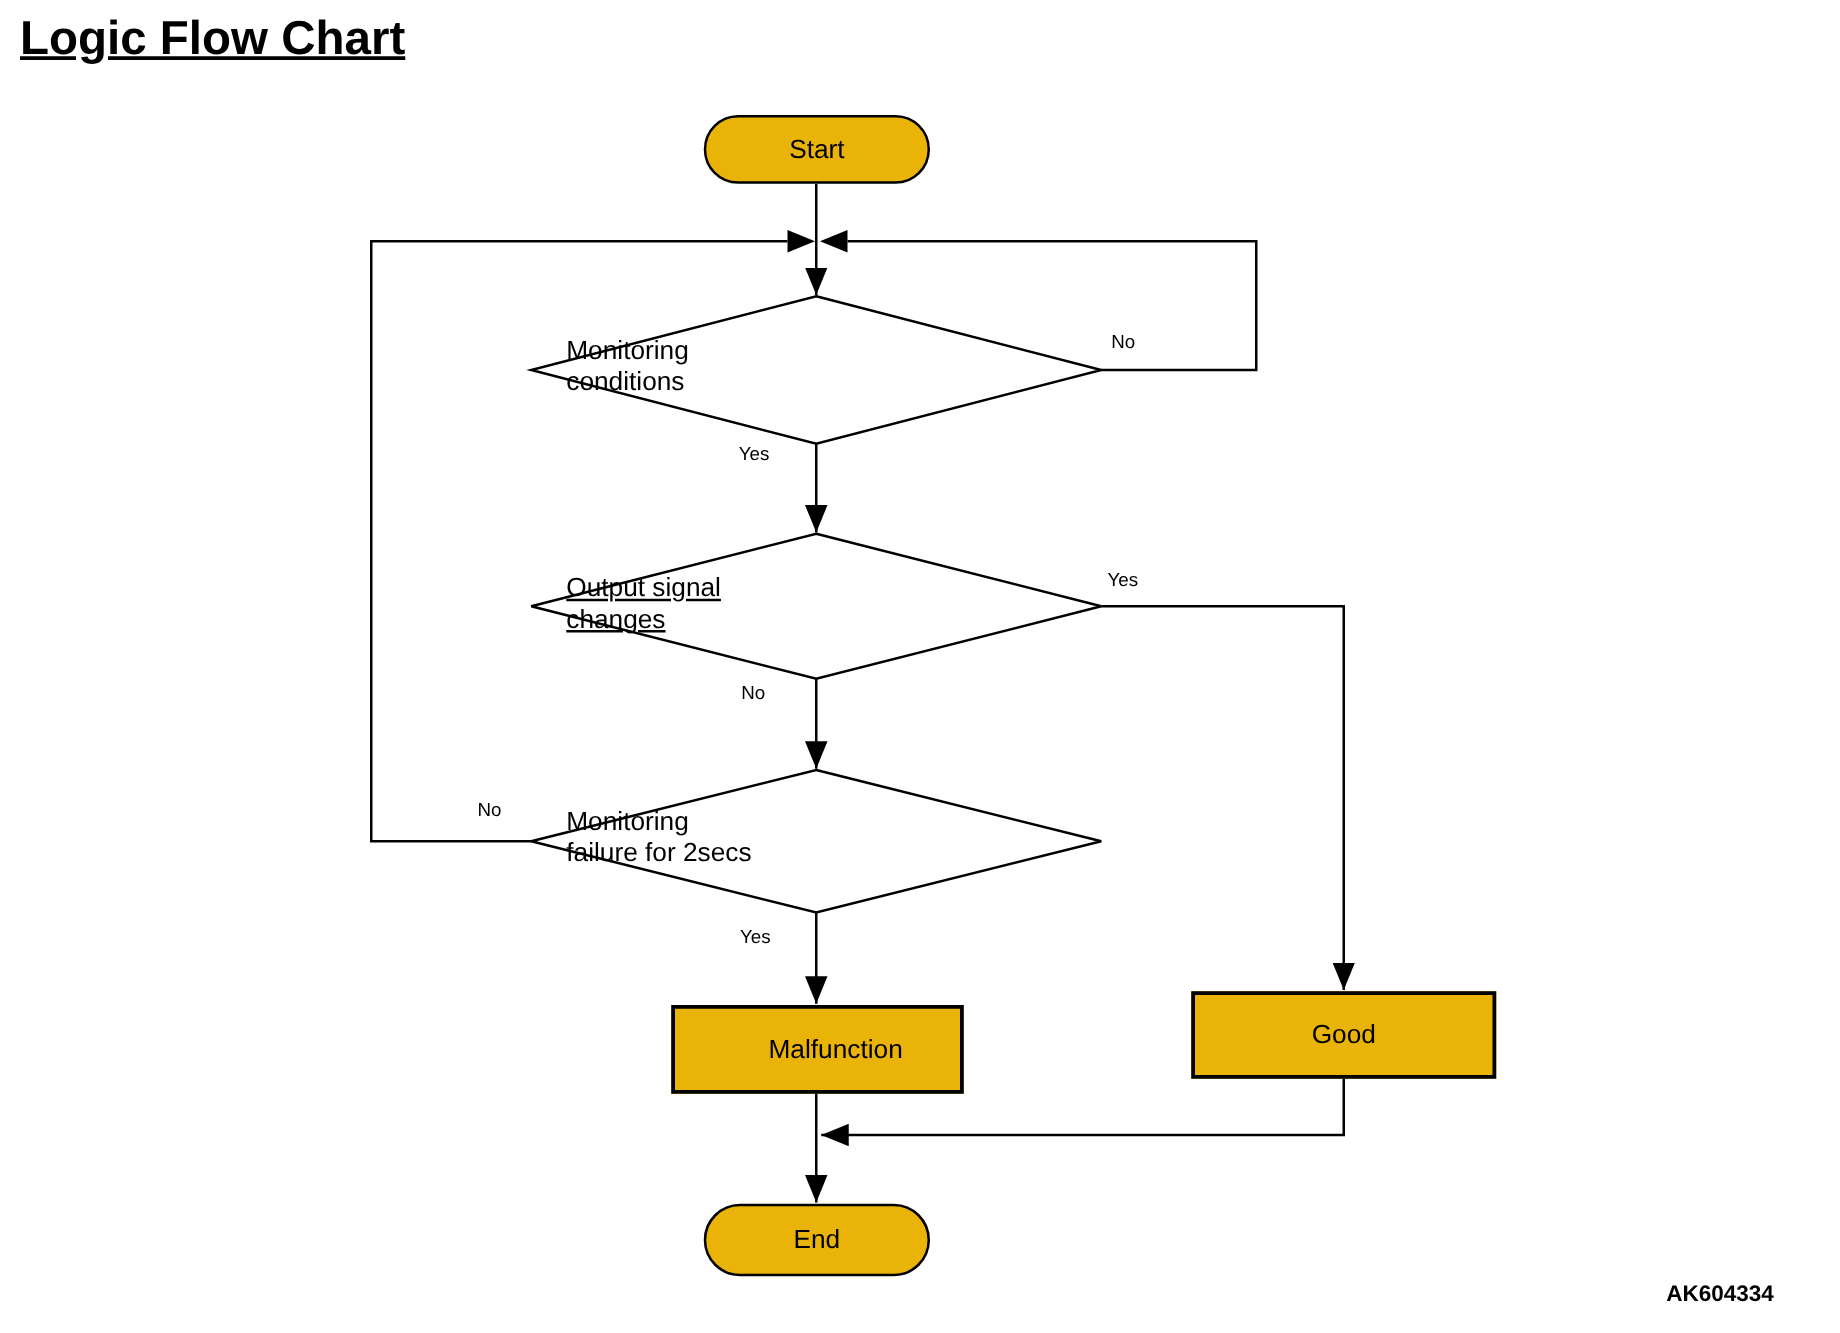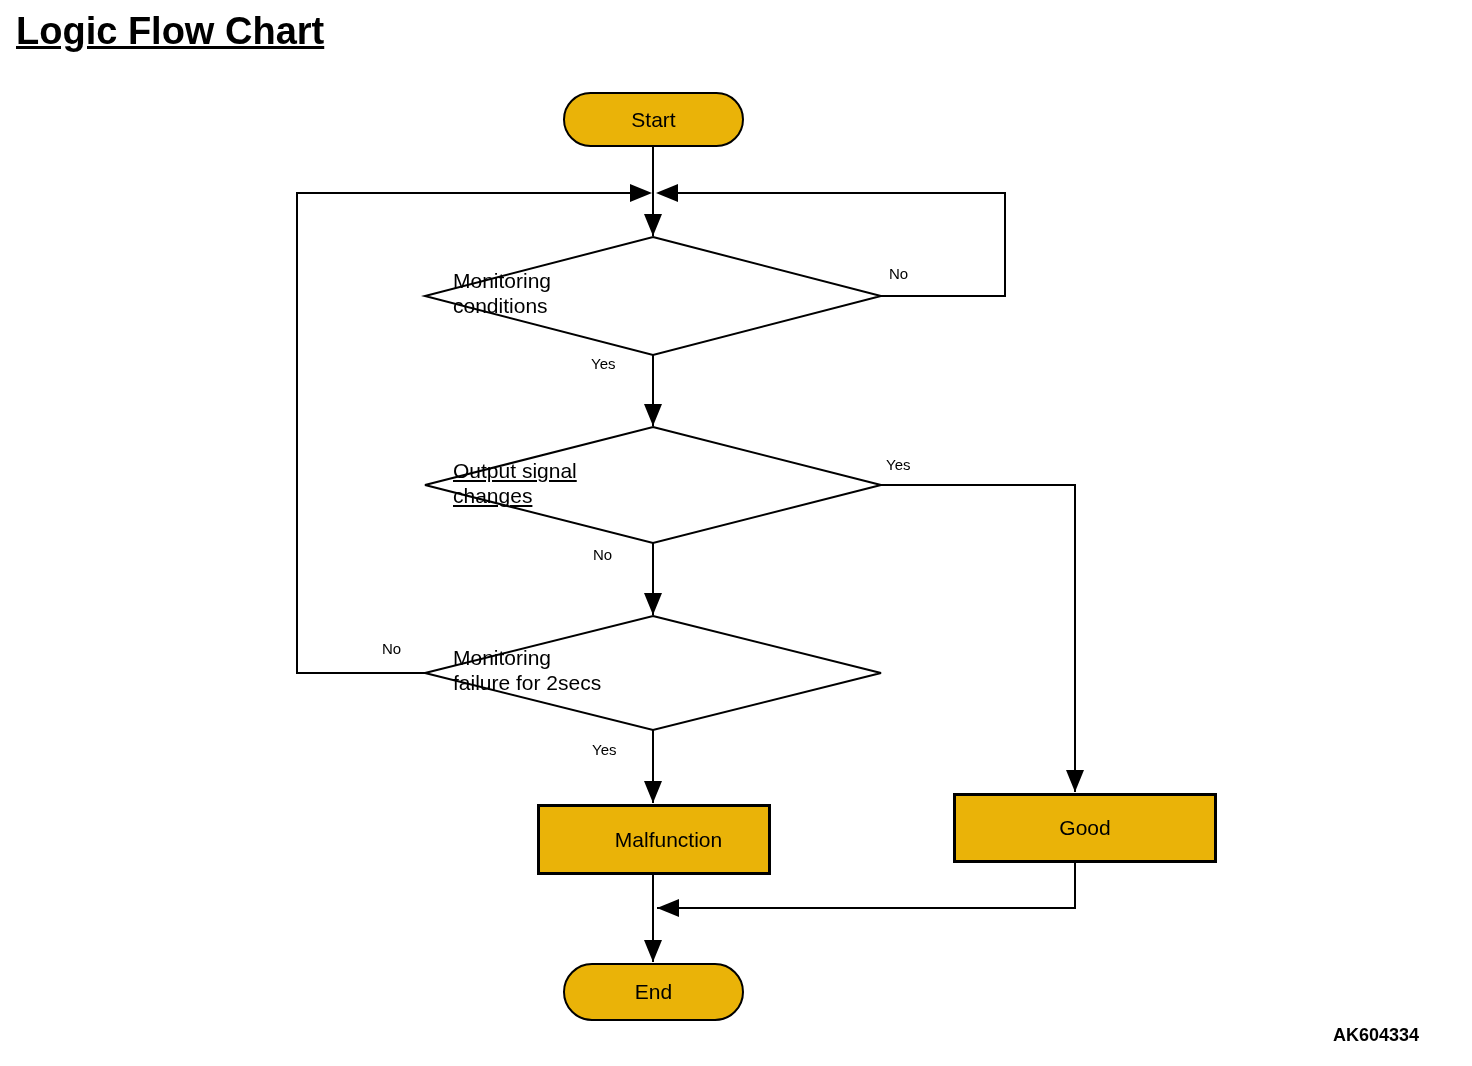--- a/index.html
+++ b/index.html
@@ -98,21 +98,21 @@
   </svg>
 
   <div class="node stadium" style="left:563px; top:92px; width:181px; height:55px;">
     <span>Start</span>
   </div>
 
   <div class="node rect-node" style="left:537px; top:804px; width:234px; height:71px;padding-left:29px;">
     <span>Malfunction</span>
   </div>
 
-  <div class="node rect-node" style="left:953px; top:793px; width:264px; height:70px;">
+  <div class="node rect-node" style="left:953px; top:793px; width:244px; height:70px;">
     <span>Good</span>
   </div>
 
   <div class="node stadium" style="left:563px; top:963px; width:181px; height:58px;">
     <span>End</span>
   </div>
 
   <div class="dlabel" style="left:453px; top:268px;">
     <div>Monitoring</div>
     <div>conditions</div>

